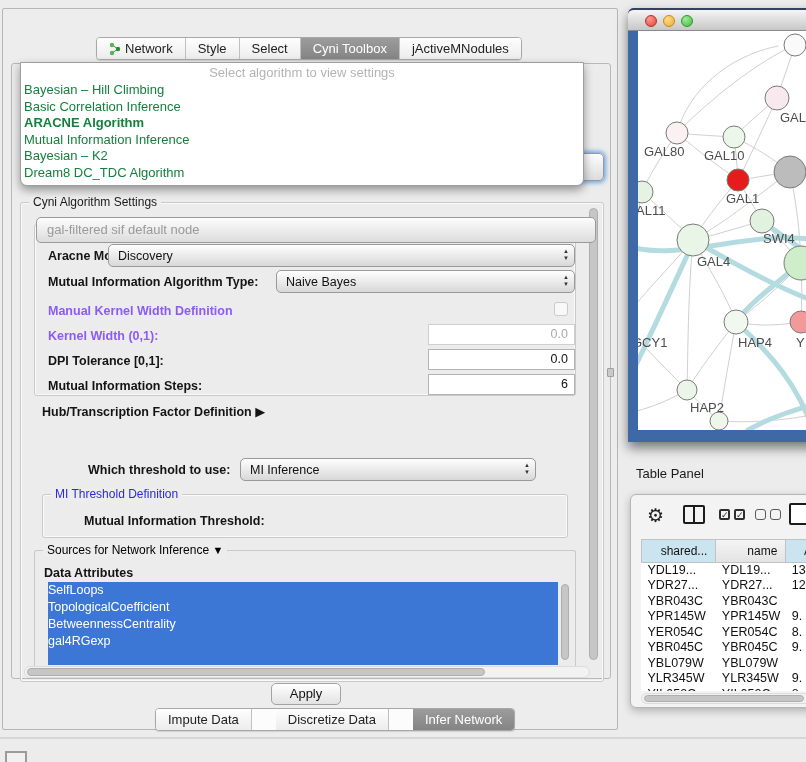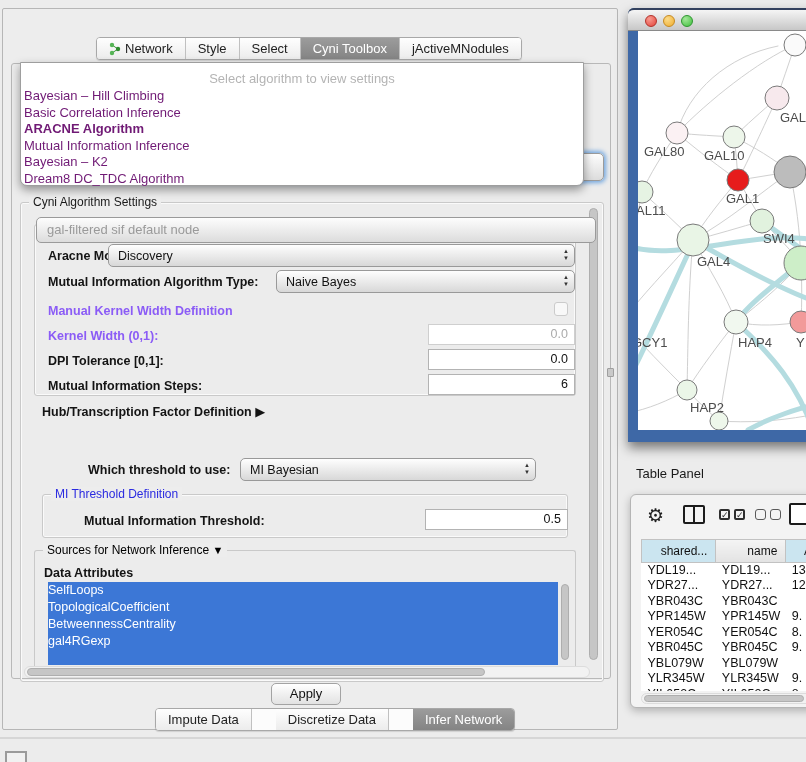--- a/index.html
+++ b/index.html
@@ -17,23 +17,23 @@
   .seg { display:flex; border:1px solid #a8a8a8; border-radius:4px; overflow:hidden;
     background:#fcfcfc; height:23px; box-shadow:0 1px 1px rgba(0,0,0,.12); }
   .seg .tab { display:flex; align-items:center; gap:4px; padding:8px 12px; font-size:13px;
     color:#222; border-right:1px solid #c0c0c0; background:linear-gradient(#fefefe,#ececec);
     white-space:nowrap; cursor:pointer; }
   .seg .tab:last-child { border-right:none; }
   .seg .tab.sel { background:linear-gradient(#9c9c9c,#848484); color:#fff; }
   
   #algo-popup { left:16px; top:47px; width:564px; height:124px; background:#fff;
     border:1px solid #9e9e9e; border-radius:0 0 7px 7px;
-    box-shadow:0 4px 10px rgba(0,0,0,.38); z-index:30; padding-top:8px; }
+    box-shadow:0 4px 10px rgba(0,0,0,.38); z-index:30; padding-top:2px; }
   #algo-placeholder { text-align:center; color:#b4b4b4; font-size:13px; height:17px; }
-  .algo-item { font-size:13px; color:#701a75; height:16.5px; line-height:16.5px; padding-left:3px; cursor:pointer; }
+  .algo-item { font-size:13px; color:#15803d; height:16.5px; line-height:16.5px; padding-left:3px; cursor:pointer; }
   .algo-item.bold { font-weight:bold; }
   
   .combo-frag { background:linear-gradient(#fdfdfd,#dcdcdc); border:1px solid #9a9a9a; border-radius:5px; }
   #frag-top { left:26px; top:89px; width:566px; height:28px; box-shadow:0 0 4px 2px #76a9e0; z-index:5; }
   #frag-bottom { left:24px; top:153px; width:560px; height:26px; z-index:5;
     font-size:13px; color:#9a9a9a; line-height:24px; padding-left:10px; overflow:hidden; }
   
   .group { border:1px solid #c9c9c9; border-radius:3px; box-shadow:inset 0 0 0 1px #fafafa; }
   .gtitle { position:absolute; top:-8px; left:8px; background:#ededed; padding:0 4px;
     font-size:12px; white-space:nowrap; }
@@ -160,31 +160,30 @@
     <span class="lbl" style="left:36px; top:315px;">Mutual Information Steps:</span>
     <div class="field" style="left:416px; top:310px; width:147px;">6</div>
 
     <span class="lbl" style="left:30px; top:340px; font-weight:600;">
       <span>Hub/Transcription Factor Definition</span>
       <span style="font-size:13px;">▶</span>
     </span>
 
     <span class="lbl" style="left:76px; top:399px;">Which threshold to use:</span>
     <div class="combo" style="left:228px; top:394px; width:296px;">
-      <span>MI Bayesian</span>
+      <span>MI Inference</span>
       <span class="spin">
           <span>▲</span>
           <span>▼</span>
         </span>
     </div>
     <div class="abs group" style="left:30px; top:430px; width:526px; height:44px;">
       <span class="gtitle" style="color:#2a2ae0;">MI Threshold Definition</span>
     </div>
     <span class="lbl" style="left:40px; top:450px;margin-left:32px;">Mutual Information Threshold:</span>
-    <div class="field" style="left:413px; top:445px; width:143px;">0.5</div>
 
     <div class="abs group" style="left:22px; top:486px; width:542px; height:120px; border-bottom:none; box-shadow:none;">
       <span class="gtitle">
         <span>Sources for Network Inference</span>
         <span style="font-size:11px;">▼</span>
       </span>
     </div>
     <span class="lbl" style="left:32px; top:502px;">Data Attributes</span>
     <div class="abs" id="attr-list" style="left:36px; top:518px; width:510px; height:83px;">
         <div class="attr-item">SelfLoops</div>

